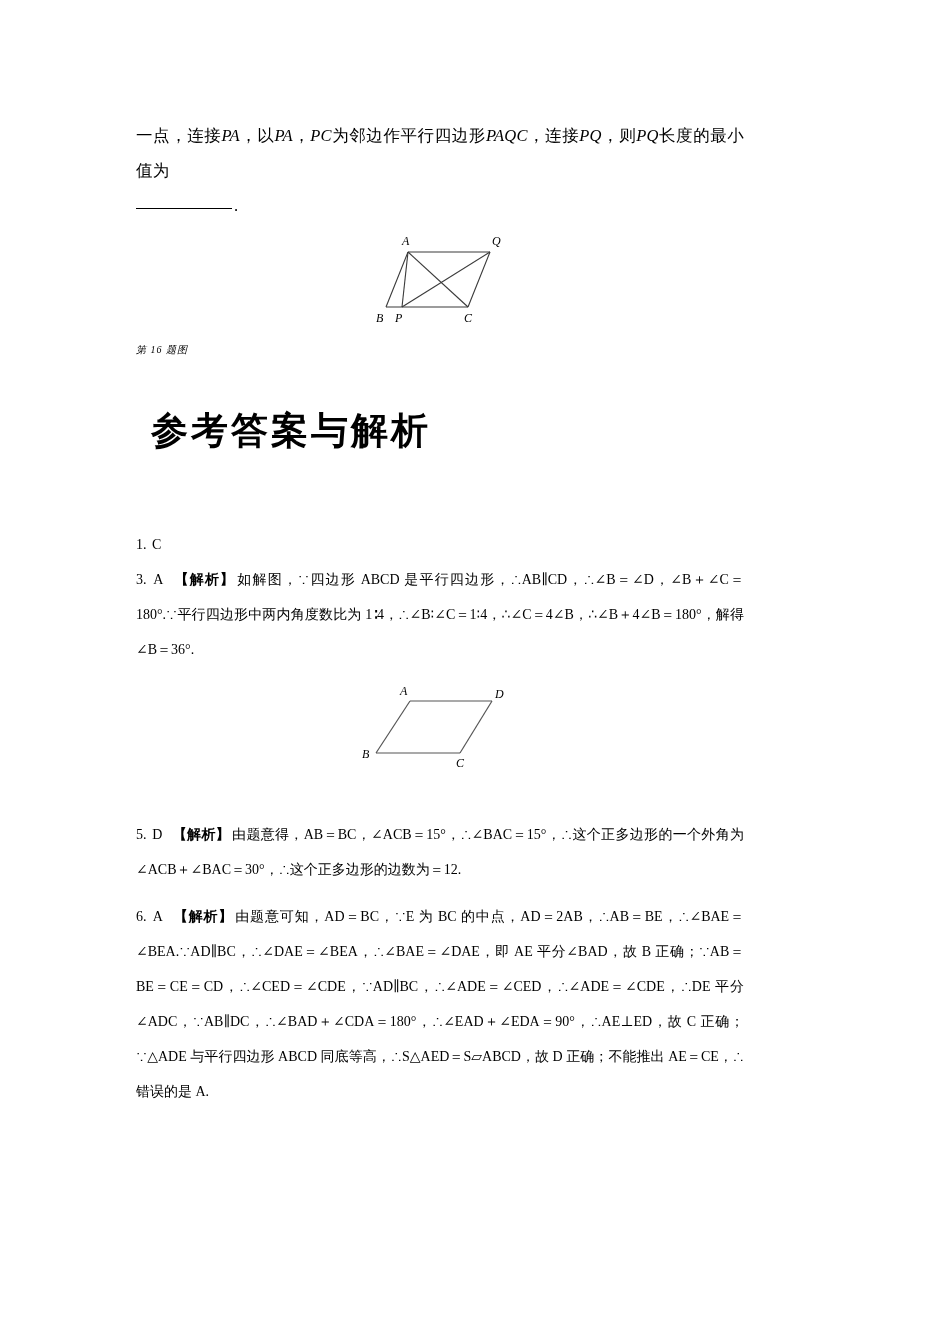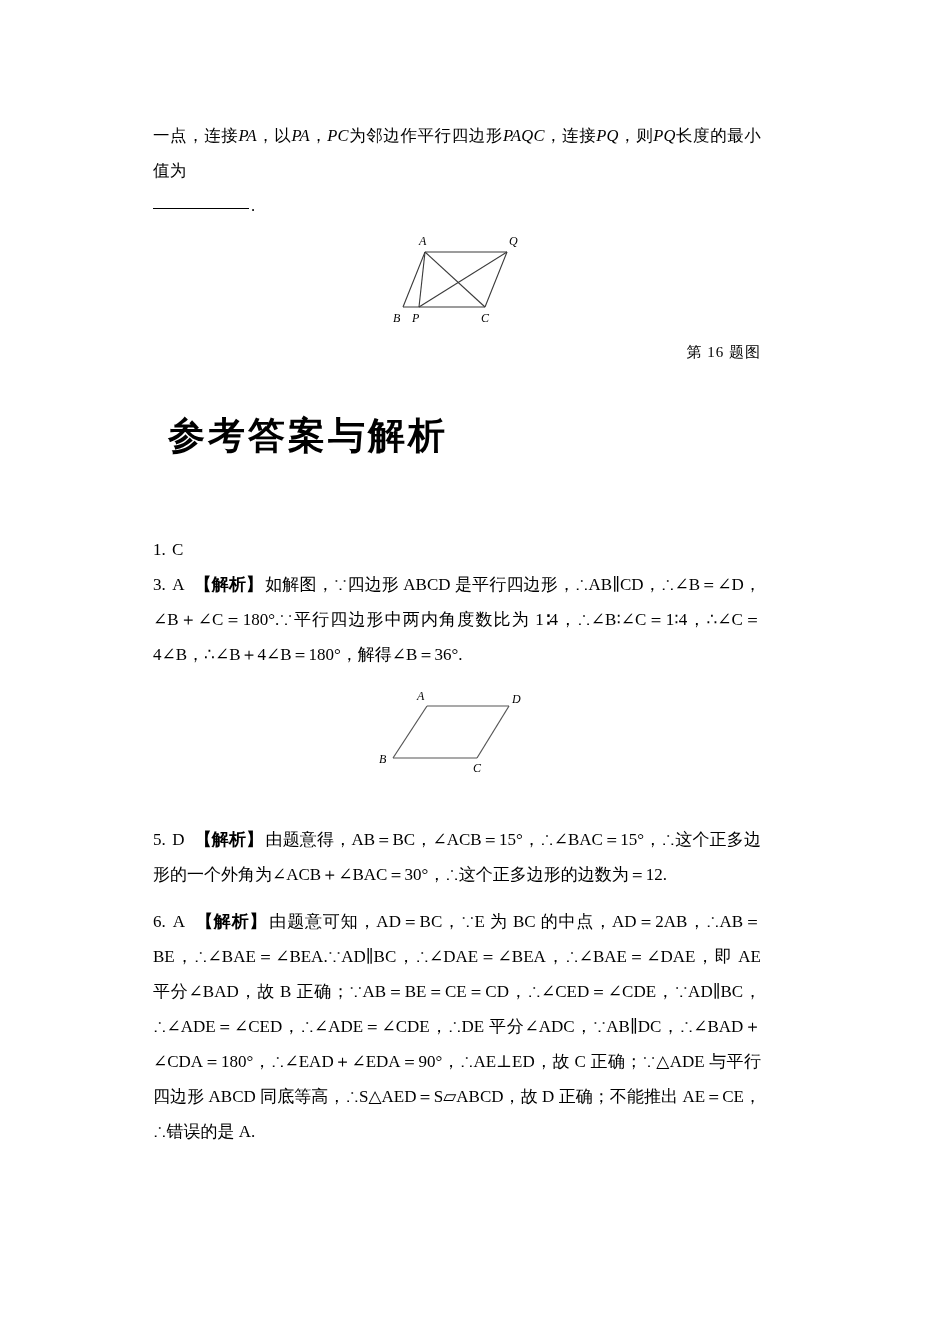--- a/index.html
+++ b/index.html
@@ -10,21 +10,21 @@
   body {
     width: 950px;
     height: 1344px;
     position: relative;
     font-family: "Liberation Serif", "DejaVu Serif", serif;
     color: #000000;
     overflow: hidden;
   }
   .page {
     position: absolute;
-    left: 17px; top: 0;
+    left: 0; top: 0;
     width: 866px;
     height: 1344px;
     box-sizing: border-box;
     padding: 118px 122px 0 136px;
   }
 
   
   .para {
     font-size: 16.5px;
     line-height: 35px;
@@ -44,39 +44,40 @@
     margin-right: 2px;
   }
 
   
   .fig-wrap {
     width: 100%;
     display: flex;
     justify-content: center;
   }
   .fig-caption {
-    text-align: right;
-    font-size: 15px;
+    text-align: left;
+    font-size: 10px;
     letter-spacing: 1px;
+    font-style: italic;
   }
 
   
   .doc-title {
     font-family: Liberation Sans, sans-serif;
     font-weight: bold;
     font-size: 37px;
     letter-spacing: 3px;
     margin: 15px;
     padding: 0;
     line-height: 58px;
   }
 
   
   .ans {
-    font-size: 17px;
+    font-size: 14px;
     line-height: 35px;
     text-align: justify;
     text-justify: inter-ideograph;
     margin: 0;
     text-indent: 0;
   }
   .ans .num { letter-spacing: 0px; }
   .ans .choice { margin-left: 2px; }
   .jiexi { font-weight: bold; margin: 0 2px 0 10px; }
   .stretched {

